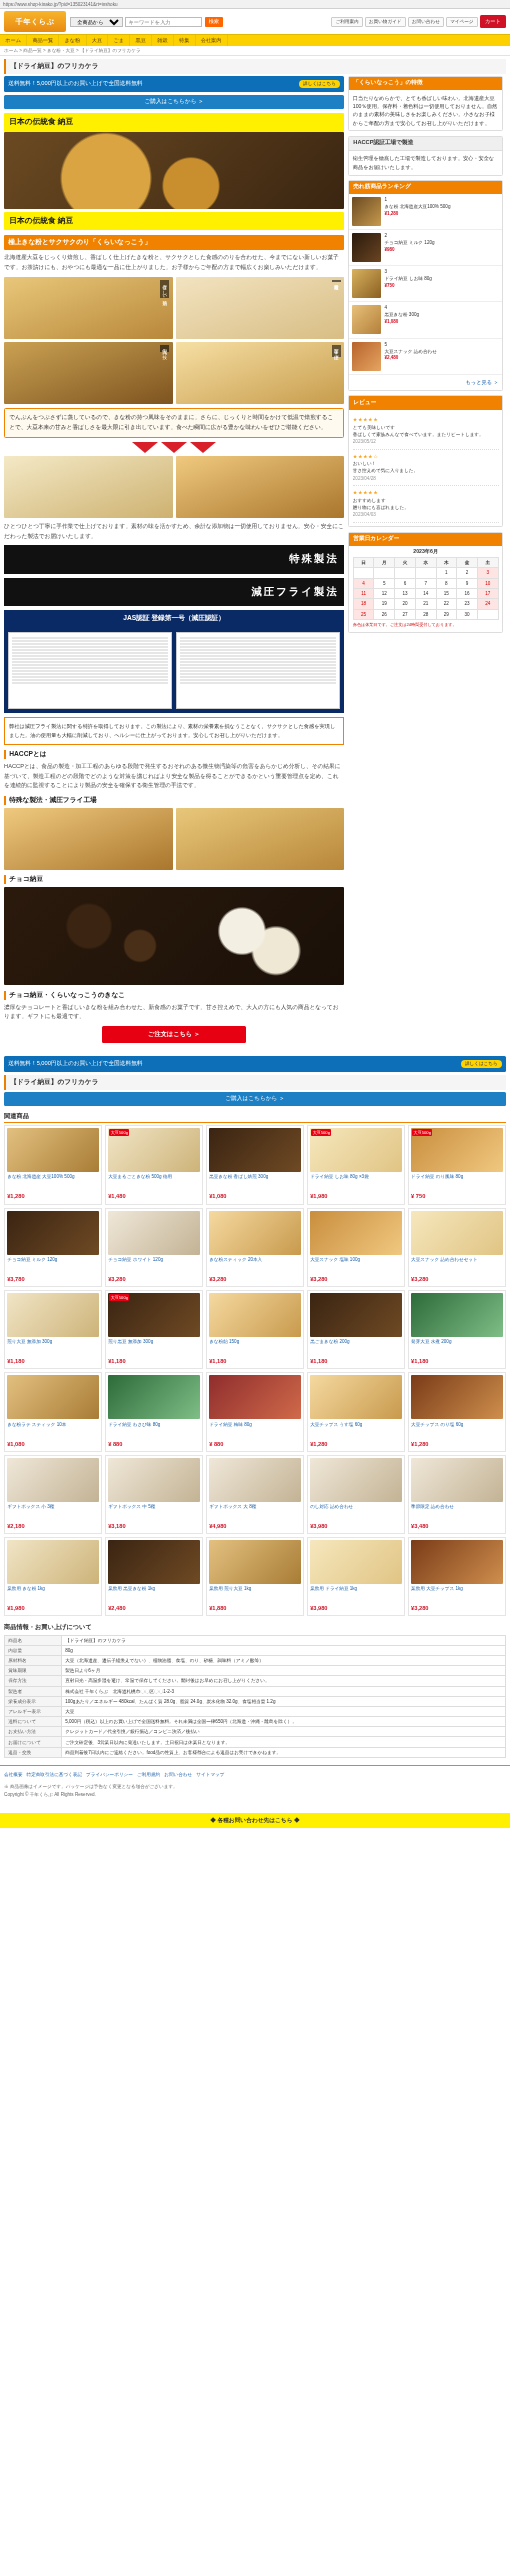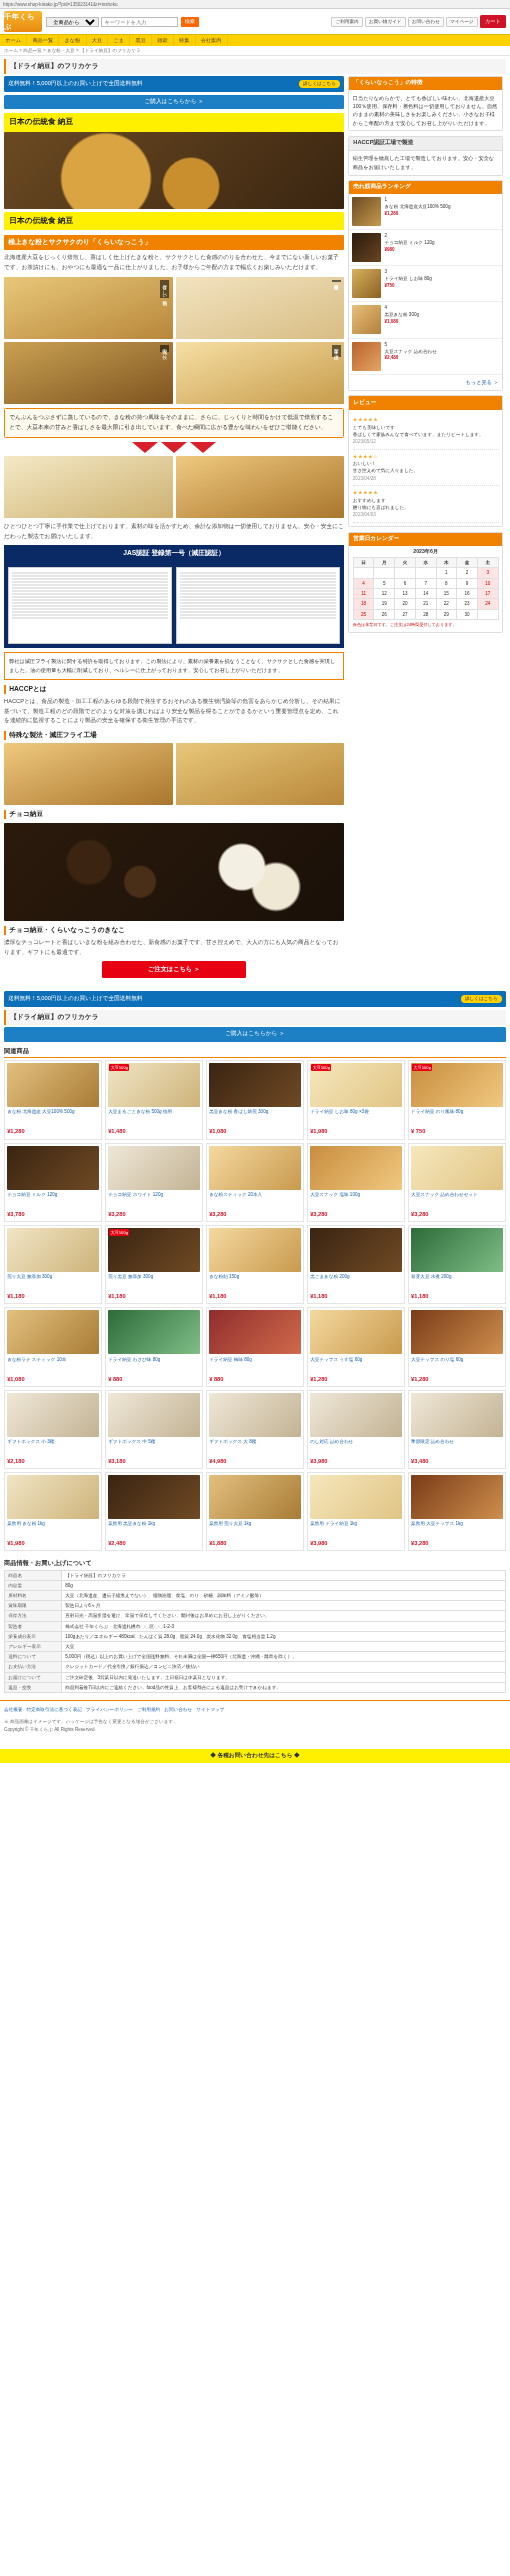--- a/index.html
+++ b/index.html
@@ -34,21 +34,21 @@
     border-bottom: 0.5px solid #e3e3e3;
   }
   .header-top {
     display: flex;
     align-items: center;
     padding: 2.1px 4.1px;
     gap: 4.1px;
     background: #ffffff;
   }
   .logo {
-    width: 38px;
+    width: 62px;
     height: 20.6px;
     background: linear-gradient(180deg,#f7b52c,#e98a11);
     border-radius: 2.1px;
     color: #fff;
     font-size: 7.2px;
     font-weight: bold;
     display: flex;
     align-items: center;
     justify-content: center;
     letter-spacing: 0.5px;
@@ -529,20 +529,22 @@
       <div class="arrow-down"></div>
     </div>
 
     <div class="photo-grid">
       <div class="photo p-soy"></div>
       <div class="photo p-fry"></div>
     </div>
 
     <div class="body-text">ひとつひとつ丁寧に手作業で仕上げております。素材の味を活かすため、余計な添加物は一切使用しておりません。安心・安全にこだわった製法でお届けいたします。</div>
 
+    <div class="black-band">特殊製法</div>
+    <div class="black-band">減圧フライ製法</div>
 
     <div class="cert-block">JAS認証 登録第一号（減圧認証）</div>
     <div class="cert-docs">
       <div class="cert-doc">
         <div class="dl"></div>
           <div class="dl"></div>
           <div class="dl"></div>
           <div class="dl"></div>
         <div class="dl"></div>
           <div class="dl"></div>

